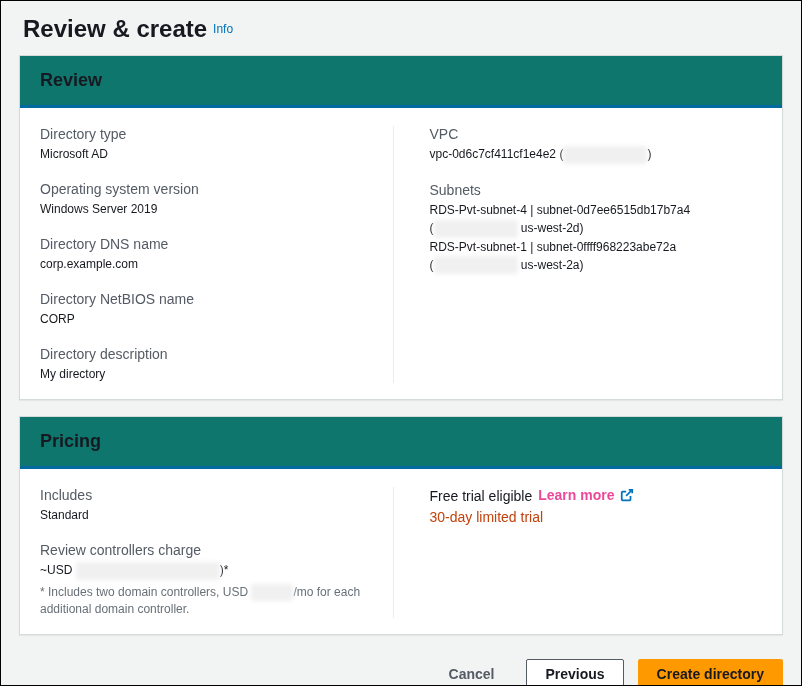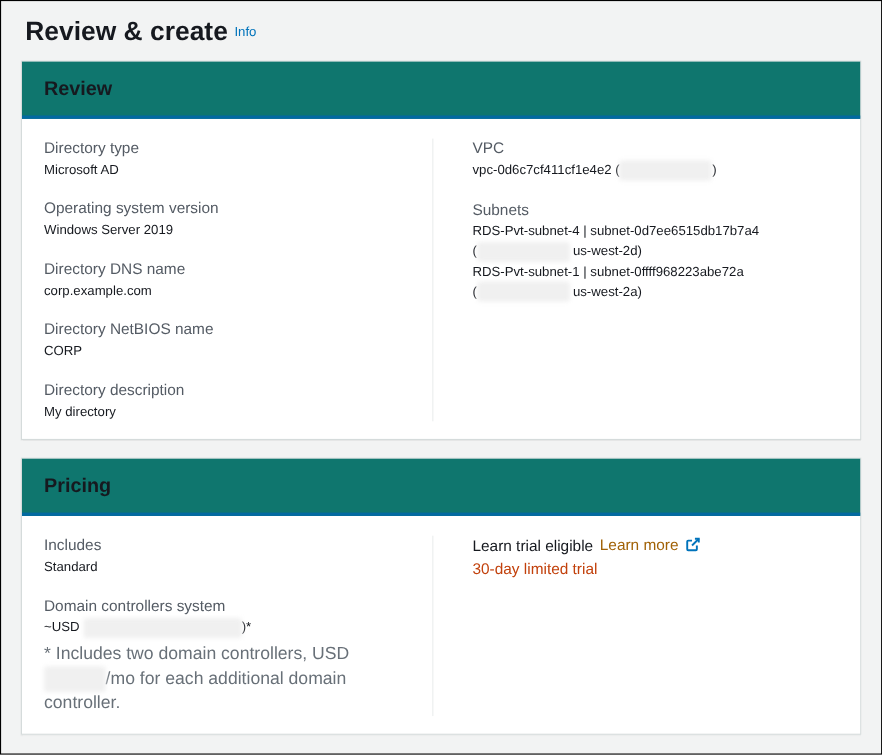--- a/index.html
+++ b/index.html
@@ -72,21 +72,21 @@
       font-size: 14px;
       margin-bottom: 3px;
     }
     .field-value {
       color: #16191f;
       font-size: 12px;
       line-height: 1.5;
     }
     .small-note {
       color: #687078;
-      font-size: 16px;
+      font-size: 12px;
       margin-top: 4px;
       line-height: 1.4;
     }
     .redacted {
       display: inline-block;
       background: #f0f0f0;
       color: transparent;
       border-radius: 2px;
       vertical-align: middle;
       filter: blur(2px);
@@ -116,24 +116,24 @@
       background: #fff;
       border: 1px solid #545b64;
       color: #16191f;
     }
     .btn-primary {
       background: #ff9900;
       border: 1px solid #ff9900;
       color: #16191f;
     }
     .learn-link {
-      color: #a16207;
+      color: #ec4899;
       text-decoration: none;
       cursor: pointer;
-      font-weight: 400;
+      font-weight: 700;
     }
     .ext-icon {
       display: inline-block;
       vertical-align: -2px;
       margin-left: 2px;
     }
     .trial-line {
       display: flex;
       gap: 6px;
       align-items: center;
@@ -206,32 +206,32 @@
   <div class="panel-header">
     <div class="panel-title">Pricing</div>
   </div>
   <div class="panel-body">
     <div class="col col-left">
       <div class="field">
         <div class="field-label">Includes</div>
         <div class="field-value">Standard</div>
       </div>
       <div class="field">
-        <div class="field-label">Domain controllers system</div>
+        <div class="field-label">Review controllers charge</div>
         <div class="field-value">
           <span>~USD </span><span class="redacted">xxxxxxxxxxxxxxxxxxxxxxxx</span><span>)*</span>
         </div>
         <div class="small-note">
           <span>* Includes two domain controllers, USD </span><span class="redacted">xxxxxxx</span><span>/mo for each additional domain controller.</span>
         </div>
       </div>
     </div>
     <div class="col col-right">
       <div class="trial-line">
-        <span>Learn trial eligible</span>
+        <span>Free trial eligible</span>
         <a class="learn-link">
           <span>Learn more</span>
           <span class="ext-icon">
             <svg width="14" height="14" viewBox="0 0 16 16" fill="none" stroke="#0073bb" stroke-width="2">
               <path d="M10 2h4v4"></path>
                 <path d="M14 2 7 9"></path>
                 <path d="M12 9v4a1 1 0 0 1-1 1H3a1 1 0 0 1-1-1V5a1 1 0 0 1 1-1h4"></path>
             </svg>
           </span>
         </a>

